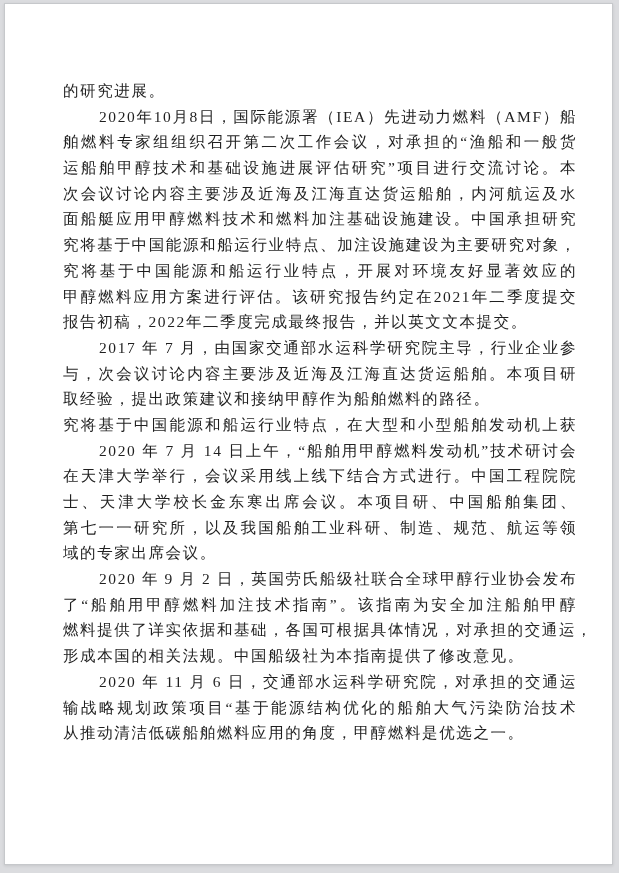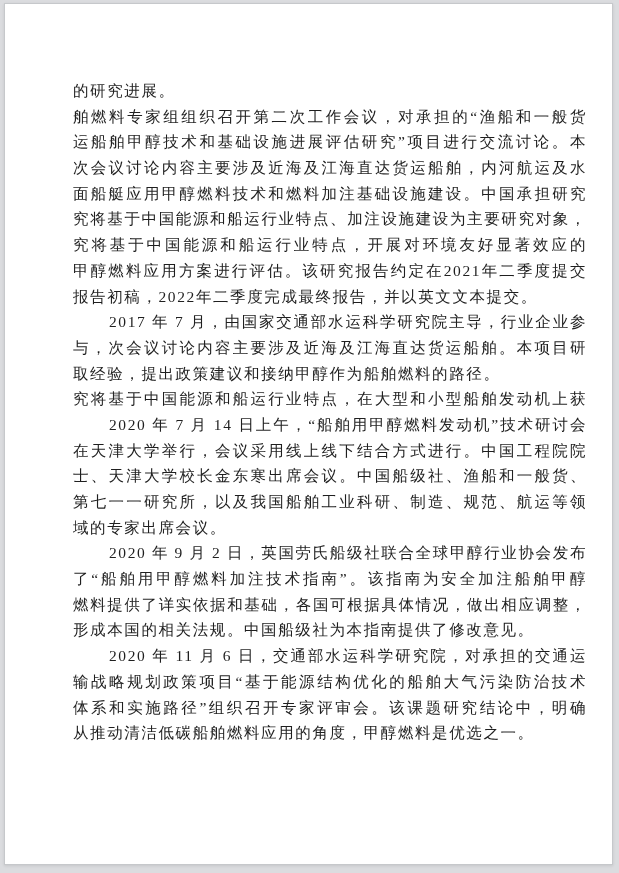--- a/index.html
+++ b/index.html
@@ -26,21 +26,20 @@
     border: 1px solid var(--paper-border, #c6c8cb);
     box-shadow: 0 1px 3px rgba(0,0,0,0.10);
     box-sizing: content-box;
   }
   .text-block {
     position: absolute;
     left: 58px;
     top: 74px;
     width: 514px;
     color: var(--ink, #1f1f1f);
-    margin-left: 10px;
   }
   .line {
     height: 25.7px;
     line-height: 25.7px;
     font-size: 15.5px;
     letter-spacing: 1.6px;
     white-space: nowrap;
     text-align: justify;
     text-align-last: justify;
     text-justify: inter-character;
@@ -54,40 +53,40 @@
     text-indent: 36px;
   }
 </style>
 </head>
 <body>
 
 <div class="canvas">
   <div class="paper">
     <div class="text-block">
         <div class="line end">的研究进展。</div>
+        <div class="line indent">2020年10月8日，国际能源署（IEA）先进动力燃料（AMF）船</div>
         <div class="line">舶燃料专家组组织召开第二次工作会议，对承担的“渔船和一般货</div>
         <div class="line">运船舶甲醇技术和基础设施进展评估研究”项目进行交流讨论。本</div>
         <div class="line">次会议讨论内容主要涉及近海及江海直达货运船舶，内河航运及水</div>
         <div class="line">面船艇应用甲醇燃料技术和燃料加注基础设施建设。中国承担研究</div>
         <div class="line">究将基于中国能源和船运行业特点、加注设施建设为主要研究对象，</div>
         <div class="line">究将基于中国能源和船运行业特点，开展对环境友好显著效应的</div>
         <div class="line">甲醇燃料应用方案进行评估。该研究报告约定在2021年二季度提交</div>
         <div class="line end">报告初稿，2022年二季度完成最终报告，并以英文文本提交。</div>
         <div class="line indent">2017 年 7 月，由国家交通部水运科学研究院主导，行业企业参</div>
         <div class="line">与，次会议讨论内容主要涉及近海及江海直达货运船舶。本项目研</div>
         <div class="line end">取经验，提出政策建议和接纳甲醇作为船舶燃料的路径。</div>
         <div class="line">究将基于中国能源和船运行业特点，在大型和小型船舶发动机上获</div>
         <div class="line indent">2020 年 7 月 14 日上午，“船舶用甲醇燃料发动机”技术研讨会</div>
         <div class="line">在天津大学举行，会议采用线上线下结合方式进行。中国工程院院</div>
-        <div class="line">士、天津大学校长金东寒出席会议。中国船级社、渔船和一般货、</div>
+        <div class="line">士、天津大学校长金东寒出席会议。本项目研、中国船舶集团、</div>
         <div class="line">第七一一研究所，以及我国船舶工业科研、制造、规范、航运等领</div>
         <div class="line end">域的专家出席会议。</div>
         <div class="line indent">2020 年 9 月 2 日，英国劳氏船级社联合全球甲醇行业协会发布</div>
         <div class="line">了“船舶用甲醇燃料加注技术指南”。该指南为安全加注船舶甲醇</div>
-        <div class="line">燃料提供了详实依据和基础，各国可根据具体情况，做出相应调整，</div>
+        <div class="line">燃料提供了详实依据和基础，各国可根据具体情况，对承担的交通运，</div>
         <div class="line end">形成本国的相关法规。中国船级社为本指南提供了修改意见。</div>
         <div class="line indent">2020 年 11 月 6 日，交通部水运科学研究院，对承担的交通运</div>
         <div class="line">输战略规划政策项目“基于能源结构优化的船舶大气污染防治技术</div>
-        <div class="line">体系和实施路径”组织召开专家评审会。该课题研究结论中，明确</div>
         <div class="line end">从推动清洁低碳船舶燃料应用的角度，甲醇燃料是优选之一。</div>
       </div>
   </div>
 </div>
 
 </body></html>

